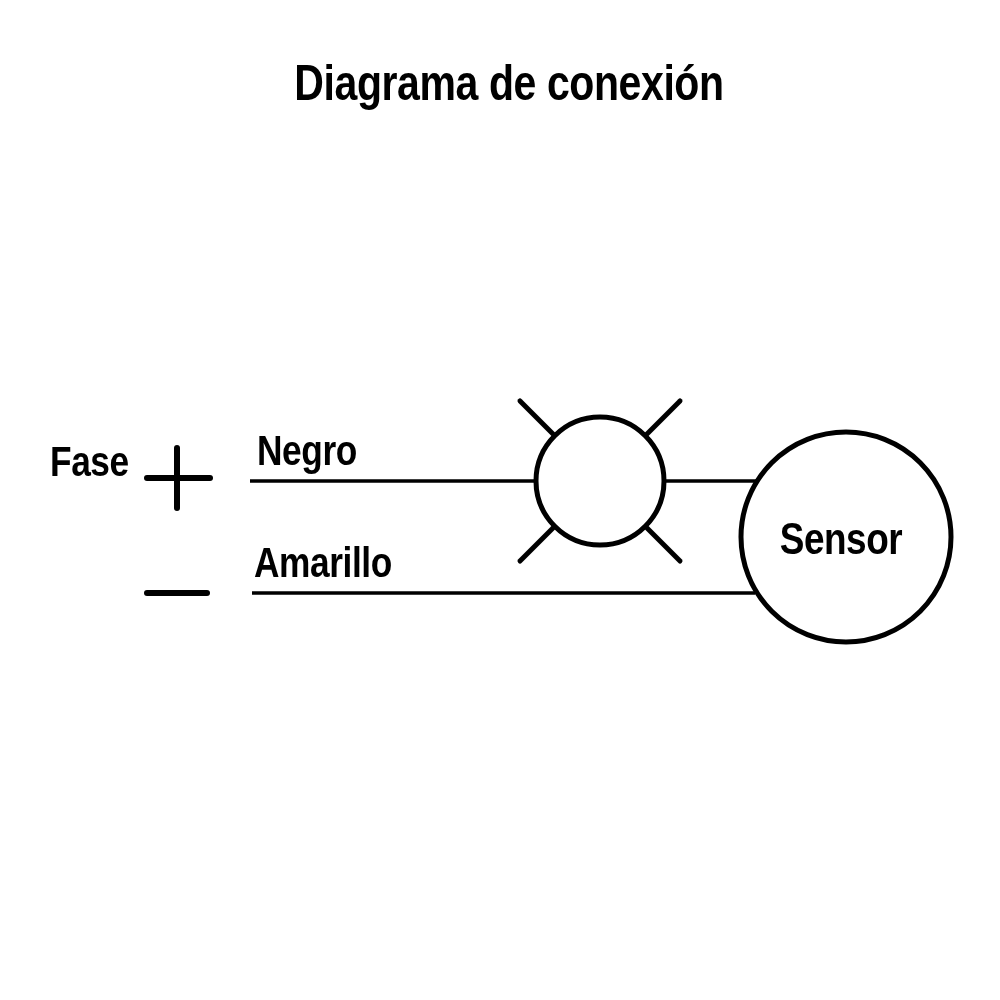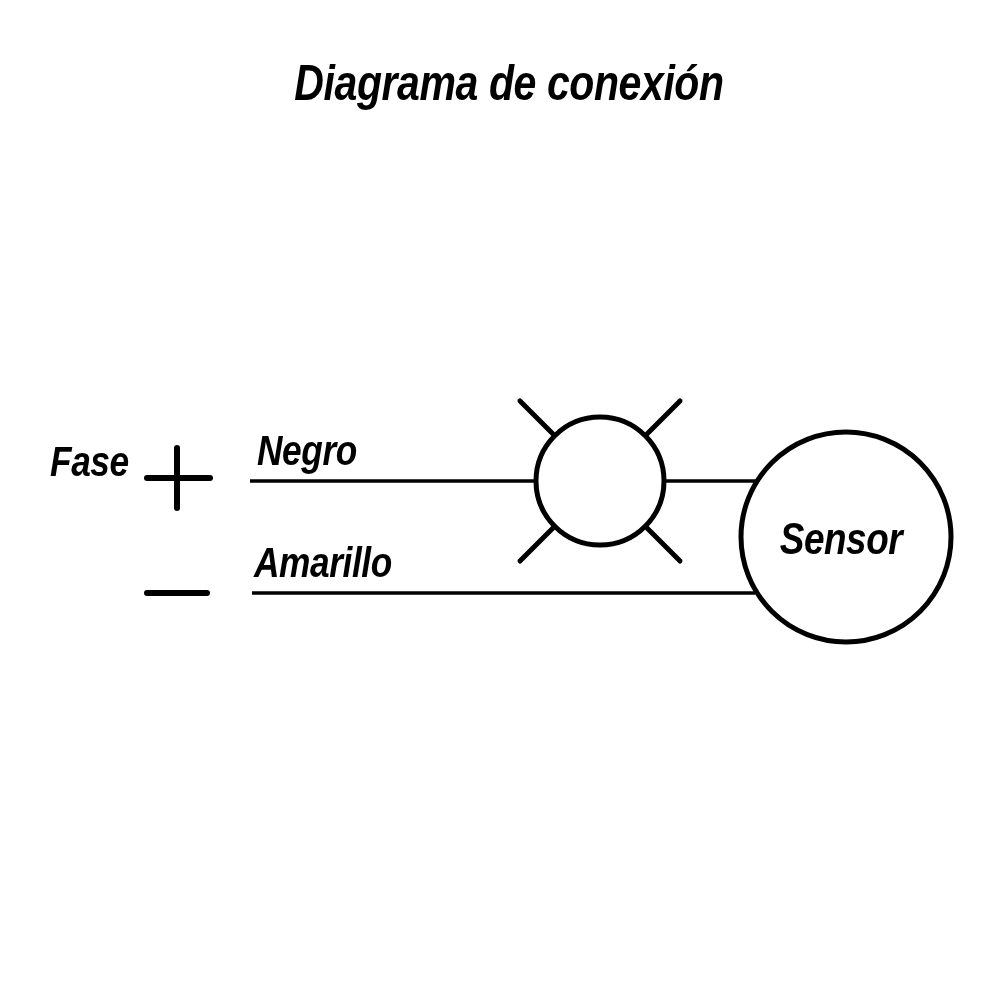--- a/index.html
+++ b/index.html
@@ -11,21 +11,20 @@
     width: 1000px;
     height: 1000px;
     background: var(--bg);
     overflow: hidden;
     font-family: "Liberation Sans", "DejaVu Sans", sans-serif;
   }
   .stage {
     position: relative;
     width: 1000px;
     height: 1000px;
-    font-style: italic;
   }
   .svg-canvas {
     position: absolute;
     left: 0;
     top: 0;
     width: 1000px;
     height: 1000px;
   }
   .label {
     position: absolute;

